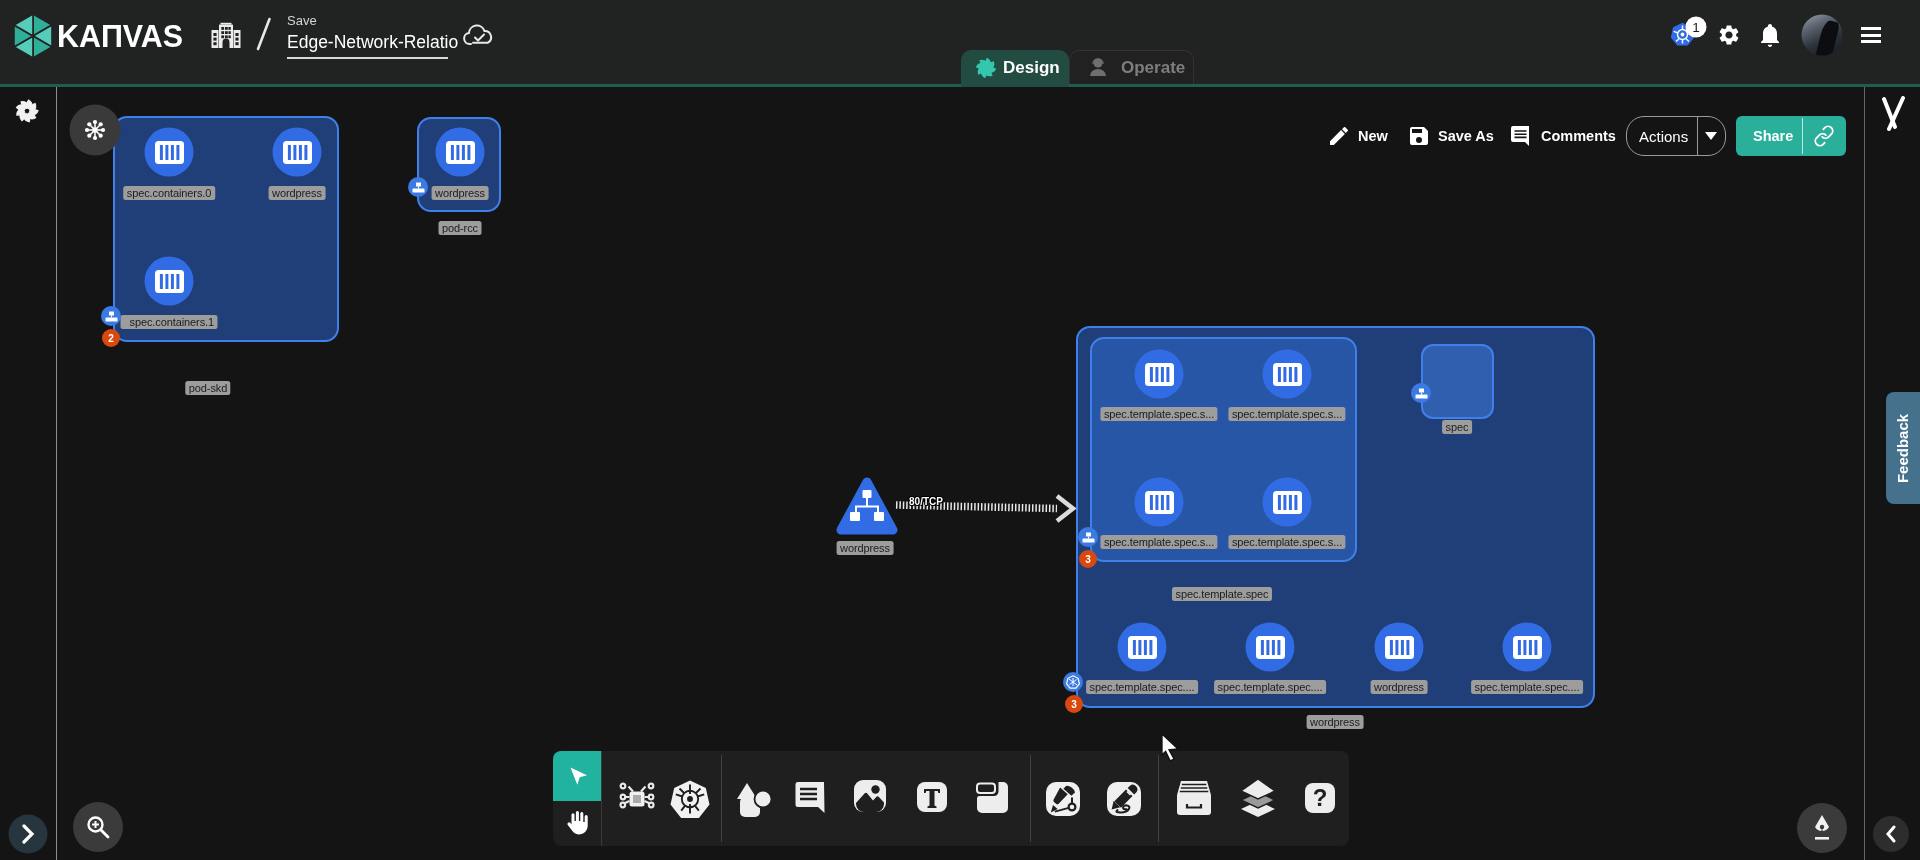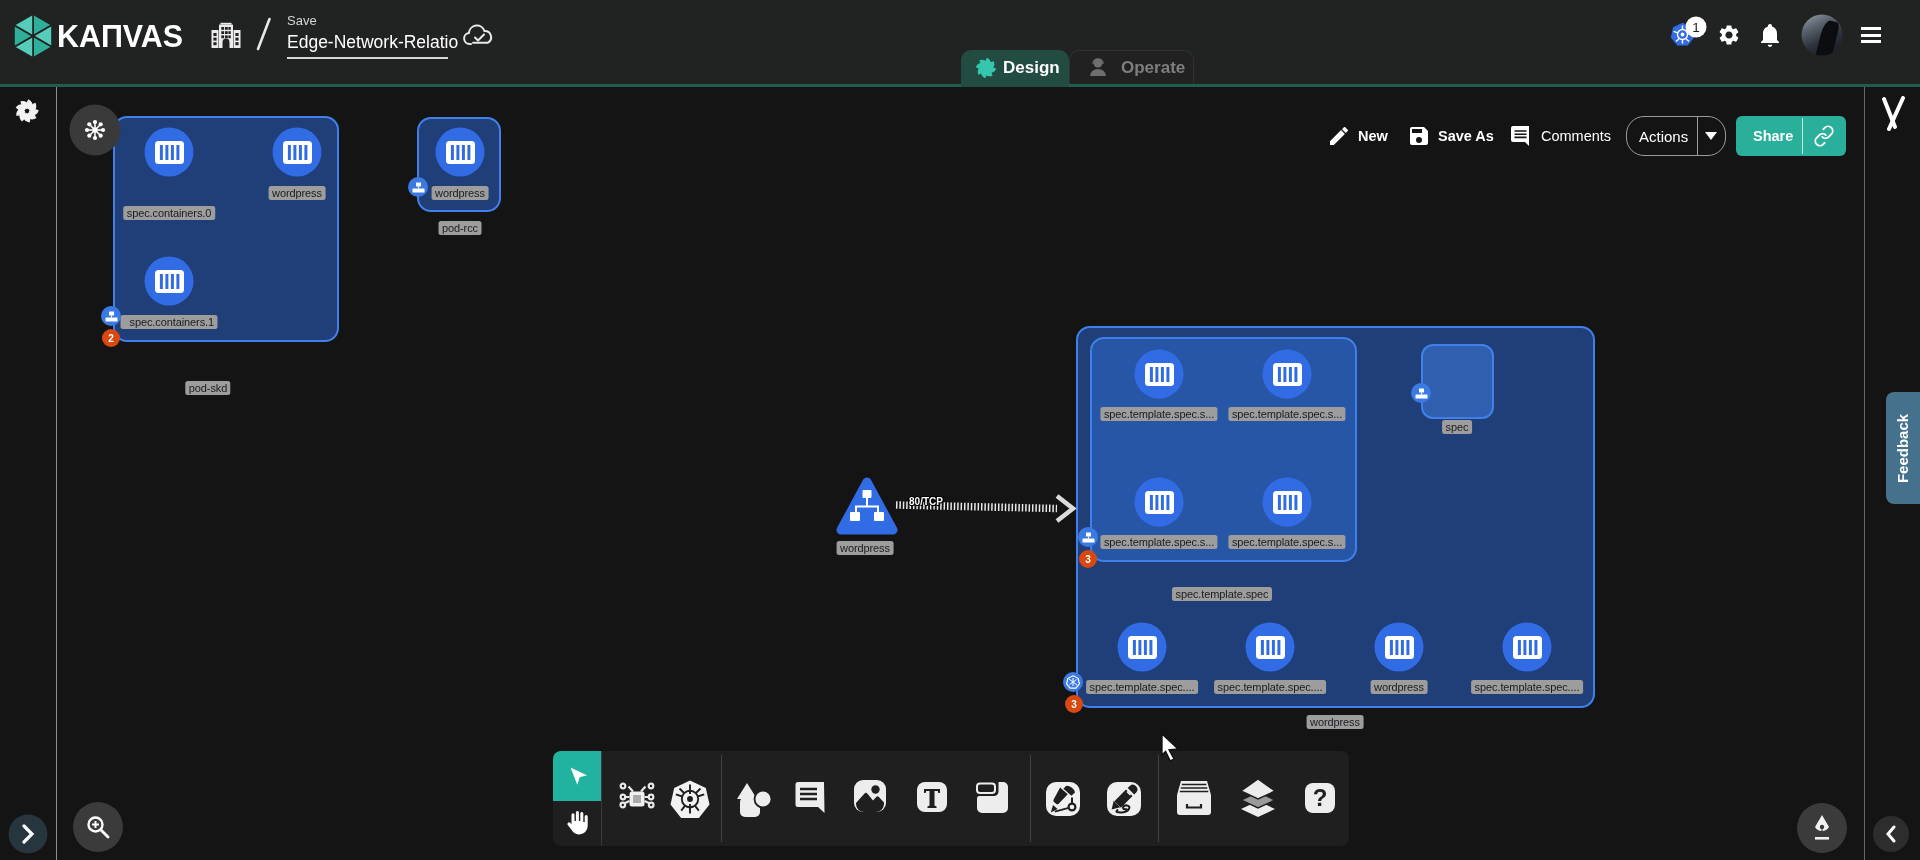--- a/index.html
+++ b/index.html
@@ -150,21 +150,21 @@
   <div class="circle" style="left:1527px;top:647px;">
       <svg width="30" height="24" viewBox="0 0 30 24">
         <rect x="0.5" y="0.5" width="29" height="23" rx="3.5" fill="#fff"></rect>
         <rect x="5.4" y="4.5" width="3" height="15" fill="#326CE5"></rect>
         <rect x="10.9" y="4.5" width="3" height="15" fill="#326CE5"></rect>
         <rect x="16.4" y="4.5" width="3" height="15" fill="#326CE5"></rect>
         <rect x="21.9" y="4.5" width="3" height="15" fill="#326CE5"></rect>
       </svg>
     </div>
 
-  <div class="lbl" style="left:169px;top:193px;margin-top:20px;">spec.containers.0</div>
+  <div class="lbl" style="left:169px;top:193px;">spec.containers.0</div>
   <div class="lbl" style="left:297px;top:193px;">wordpress</div>
   <div class="lbl" style="left:169px;top:322px;padding-left:9px;">spec.containers.1</div>
   <div class="lbl" style="left:208px;top:356px;margin-top:32px;">pod-skd</div>
   <div class="lbl" style="left:460px;top:193px;">wordpress</div>
   <div class="lbl" style="left:460px;top:228px;">pod-rcc</div>
   <div class="lbl" style="left:1159px;top:414px;">spec.template.spec.s...</div>
   <div class="lbl" style="left:1287px;top:414px;">spec.template.spec.s...</div>
   <div class="lbl" style="left:1159px;top:542px;">spec.template.spec.s...</div>
   <div class="lbl" style="left:1287px;top:542px;">spec.template.spec.s...</div>
   <div class="lbl" style="left:1222px;top:577px;margin-top:17px;">spec.template.spec</div>
@@ -329,21 +329,21 @@
   <svg class="abs" style="left:1409px;top:126px;" width="20" height="20" viewBox="0 0 20 20">
     <path fill="#fff" d="M15 1 H3 a2 2 0 0 0 -2 2 v14 a2 2 0 0 0 2 2 h14 a2 2 0 0 0 2 -2 V5 z M10 17 a3 3 0 1 1 0 -6 a3 3 0 0 1 0 6 z M13 7 H3 V3 h10 z"></path>
   </svg>
   <div class="abs" style="left:1438px;top:128px;color:#fff;font-size:14.5px;font-weight:600;">Save As</div>
   <svg class="abs" style="left:1510px;top:125px;" width="22" height="22" viewBox="0 0 22 22">
     <path fill="#fff" d="M19 1 H3 a2 2 0 0 0 -2 2 v12 a2 2 0 0 0 2 2 h12 l4 4 z"></path>
     <g stroke="#151515" stroke-width="1.6">
         <path d="M4.5 6 h12 M4.5 9.2 h12 M4.5 12.4 h12"></path>
       </g>
   </svg>
-  <div class="abs" style="left:1541px;top:128px;color:#fff;font-size:14.5px;font-weight:400;">Comments</div>
+  <div class="abs" style="left:1541px;top:128px;color:#fff;font-size:14.5px;font-weight:700;">Comments</div>
   <div class="abs" style="left:1626px;top:116px;width:100px;height:40px;border:1.5px solid #9a9a9a;border-radius:18px;"></div>
   <div class="abs" style="left:1639px;top:128px;color:#fff;font-size:15px;">Actions</div>
   <div class="abs" style="left:1697px;top:116px;width:1px;height:40px;background:#9a9a9a;"></div>
   <div class="abs" style="left:1705px;top:132px;width:0;height:0;border-left:6.5px solid transparent;border-right:6.5px solid transparent;border-top:8px solid #fff;"></div>
   <div class="abs" style="left:1736px;top:116px;width:110px;height:40px;background:#2aaf9b;border-radius:6px;"></div>
   <div class="abs" style="left:1753px;top:128px;color:#fff;font-size:14.5px;font-weight:bold;">Share</div>
   <div class="abs" style="left:1802px;top:118px;width:1px;height:36px;background:#bfe9e2;"></div>
   <svg class="ctr" style="left:1824px;top:136px;" width="22" height="22" viewBox="0 0 24 24">
     <path fill="none" stroke="#fff" stroke-width="2" stroke-linecap="round" d="M10 13 a5 5 0 0 0 7.07 0 l3 -3 a5 5 0 0 0 -7.07 -7.07 l-1.7 1.7 M14 11 a5 5 0 0 0 -7.07 0 l-3 3 a5 5 0 0 0 7.07 7.07 l1.7 -1.7"></path>
   </svg>

